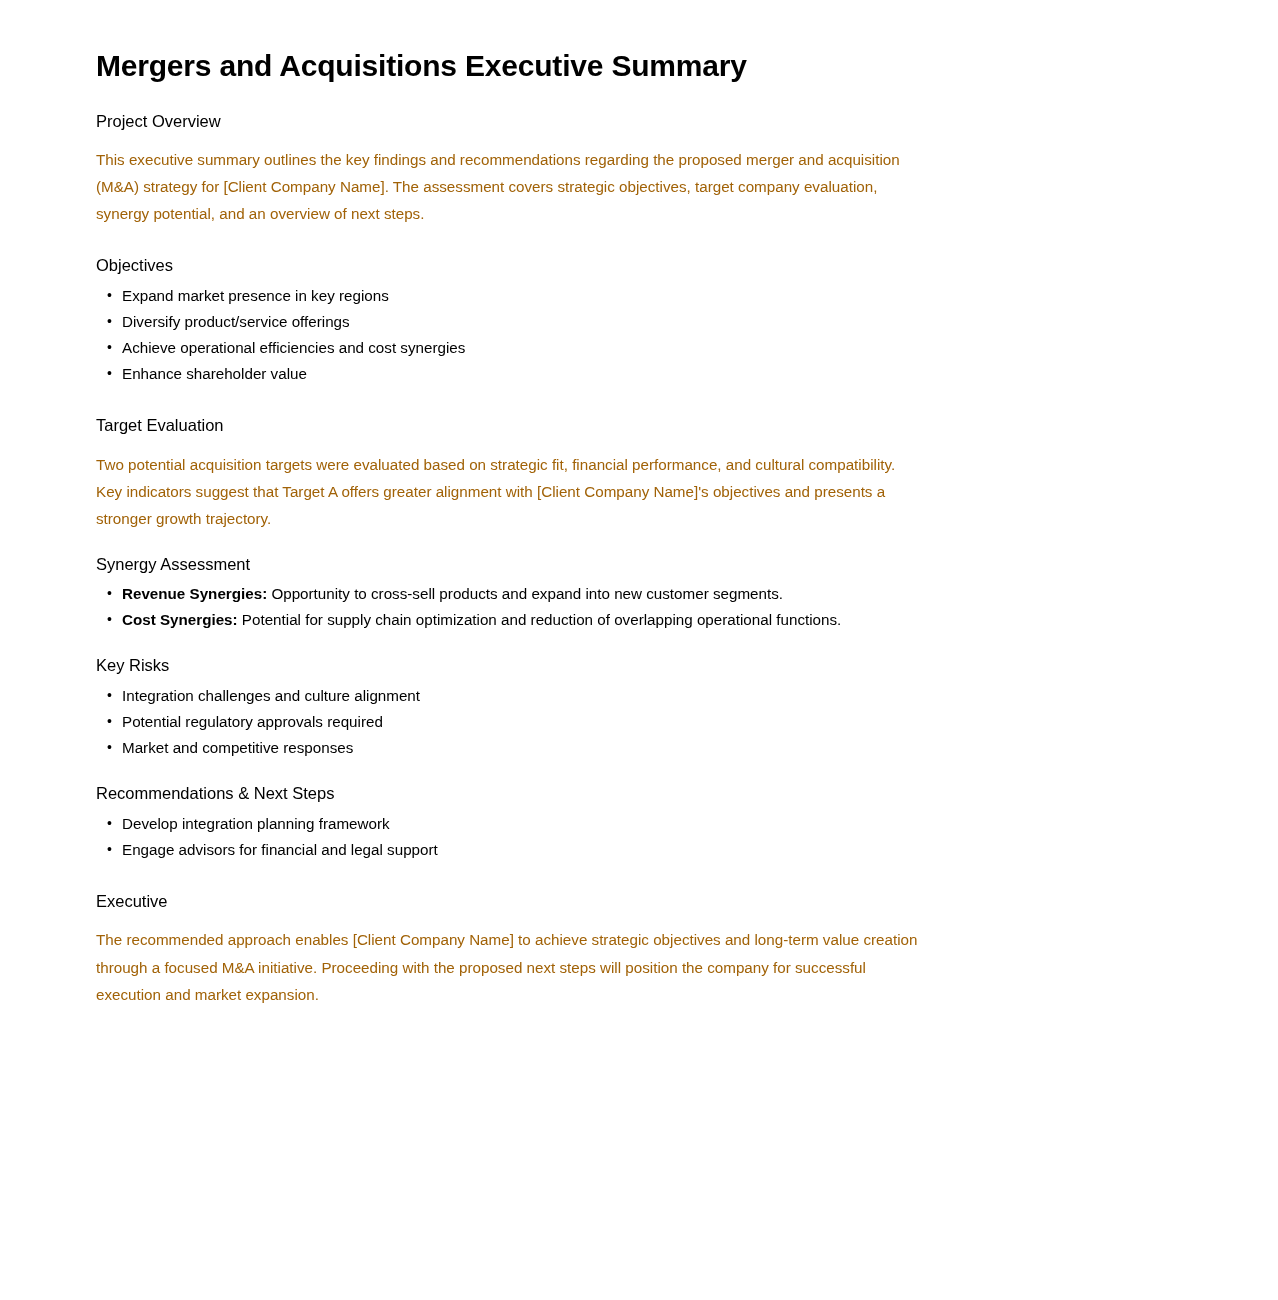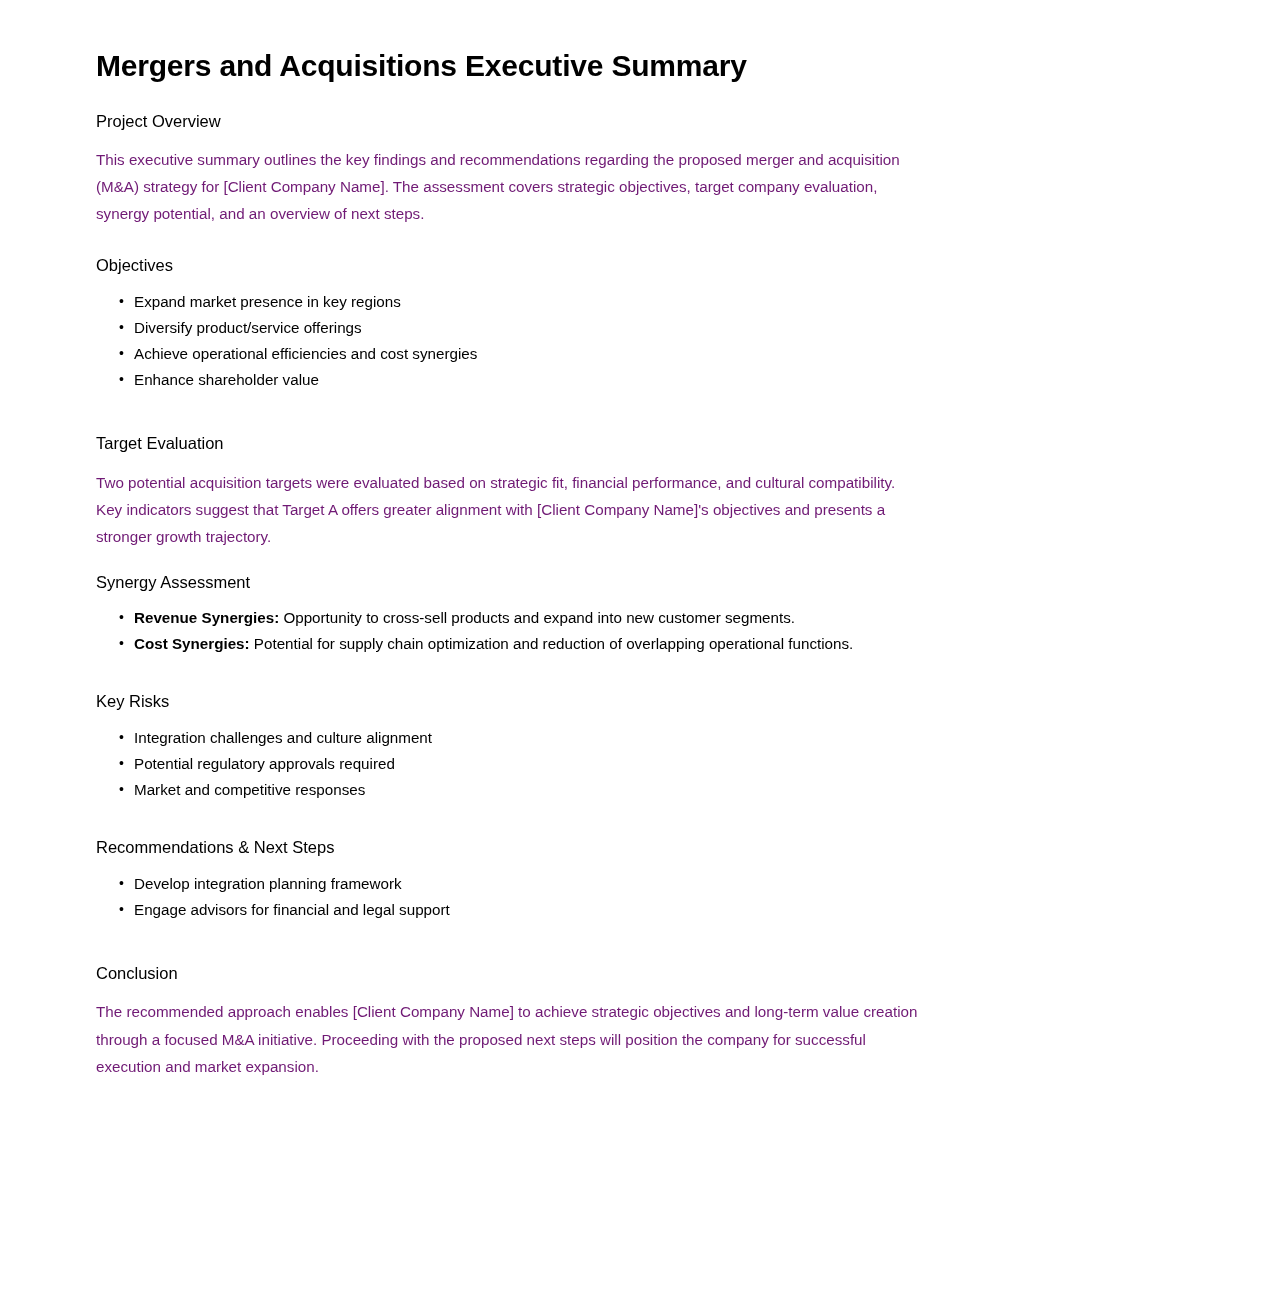--- a/index.html
+++ b/index.html
@@ -37,26 +37,26 @@
     margin: 0 0 14px 0;
     color: #000000;
   }
   .section-heading.tight-list {
     margin-bottom: 6px;
   }
   p.body-text {
     font-size: 15.2px;
     line-height: 1.78;
     margin: 0;
-    color: #701a75;
+    color: #a16207;
     max-width: 1046px;
   }
   ul.bullets {
     list-style: none;
-    margin: 12px;
+    margin: 0;
     padding: 0;
   }
   ul.bullets > li {
     position: relative;
     font-size: 15.2px;
     line-height: 1.72;
     padding-left: 26px;
     margin: 0;
     color: #000000;
     max-width: 1020px;
@@ -127,17 +127,17 @@
 
   <h2 class="section-heading tight-list">Recommendations &amp; Next Steps</h2>
 
   <ul class="bullets">
     <li>Develop integration planning framework</li>
     <li>Engage advisors for financial and legal support</li>
   </ul>
 
   <div class="block-gap-lg"></div>
 
-  <h2 class="section-heading">Conclusion</h2>
+  <h2 class="section-heading">Executive</h2>
 
   <p class="body-text">The recommended approach enables [Client Company Name] to achieve strategic objectives and long-term value creation through a focused M&amp;A initiative. Proceeding with the proposed next steps will position the company for successful execution and market expansion.</p>
 
 </div>
 
 </body></html>

